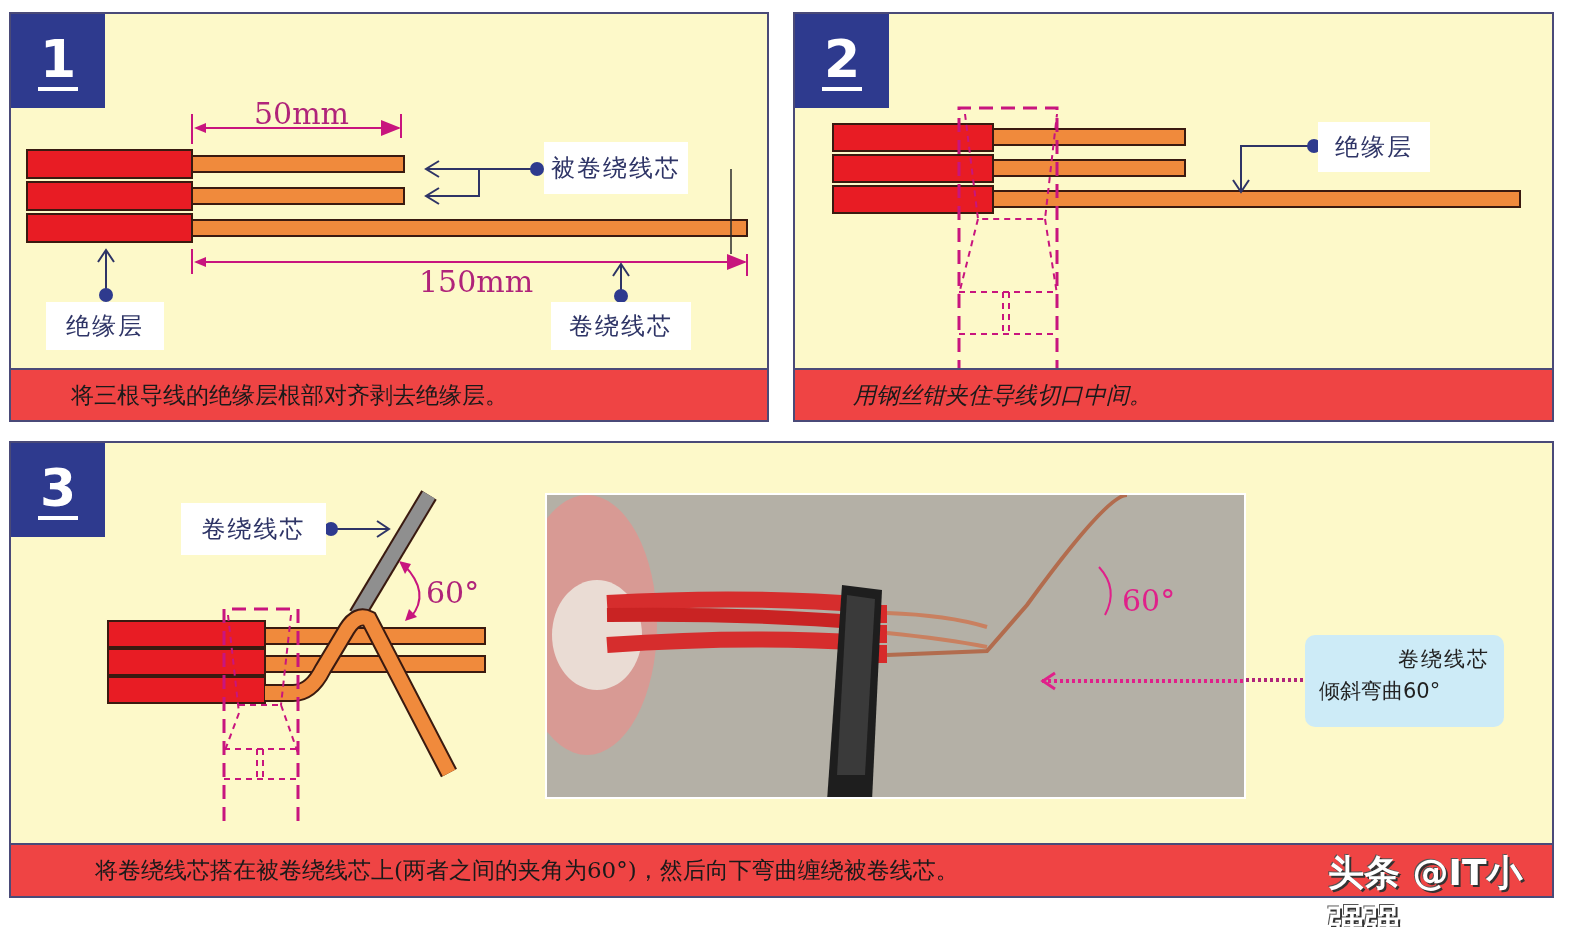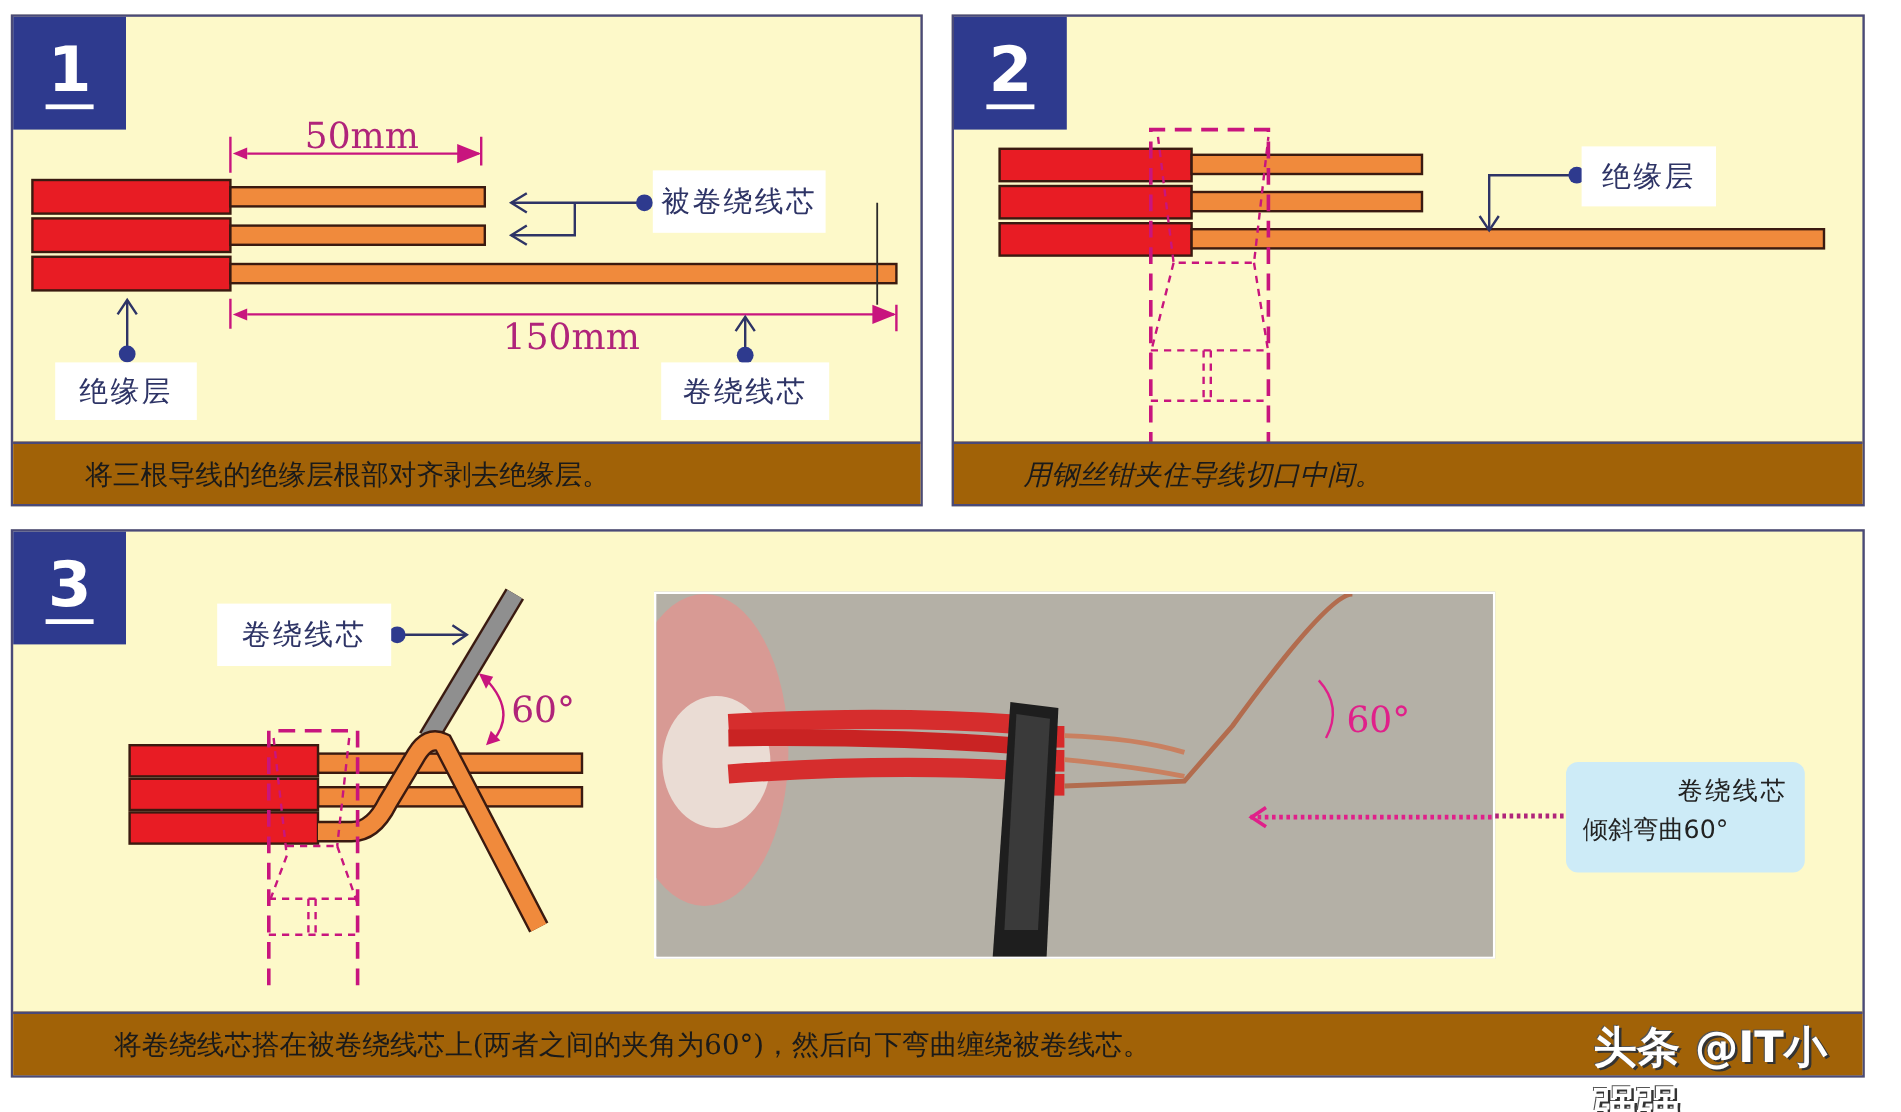--- a/index.html
+++ b/index.html
@@ -1,20 +1,20 @@
 <!DOCTYPE html>
 <html><head>
 <meta charset="utf-8">
 <style>
   html,body{margin:0;padding:0;background:#ffffff;}
   body{width:1584px;height:927px;position:relative;overflow:hidden;font-family:"DejaVu Serif","Liberation Serif",serif;}
   .panel{position:absolute;background:#fdf9c9;border:2px solid #4a4a78;box-sizing:border-box;}
   .badge{position:absolute;left:0;top:0;width:94px;height:94px;background:#2e3a8e;color:#fff;font-family:"DejaVu Sans","Liberation Sans",sans-serif;font-weight:bold;font-size:52px;display:flex;align-items:center;justify-content:center;}
   .badge span{border-bottom:4px solid #fff;line-height:56px;padding:0 2px;}
-  .caption{position:absolute;left:0;right:0;bottom:0;height:52px;background:#a16207;border-top:2px solid #4a4a78;font-size:23px;color:#1a1a1a;display:flex;align-items:center;box-sizing:border-box;}
+  .caption{position:absolute;left:0;right:0;bottom:0;height:52px;background:#ef4444;border-top:2px solid #4a4a78;font-size:23px;color:#1a1a1a;display:flex;align-items:center;box-sizing:border-box;}
   .label{position:absolute;background:#ffffff;color:#2e3466;font-size:24px;display:flex;align-items:center;justify-content:center;letter-spacing:2px;}
   .dim{position:absolute;color:#b0247a;font-size:30px;}
   svg{position:absolute;left:0;top:0;}
   .photo{position:absolute;background:#b6b3aa;overflow:hidden;border:2px solid #fff;box-sizing:border-box;}
   .bubble{position:absolute;background:#cdebf7;border-radius:10px;font-family:"DejaVu Sans","Liberation Sans",sans-serif;color:#222;font-size:21px;line-height:32px;padding:8px 14px;box-sizing:border-box;}
   .watermark{position:absolute;font-family:"DejaVu Sans","Liberation Sans",sans-serif;font-weight:bold;color:#fff;font-size:36px;text-shadow:2px 2px 0 #333,-1px -1px 0 #555;}
 </style>
 </head>
 <body>
 

